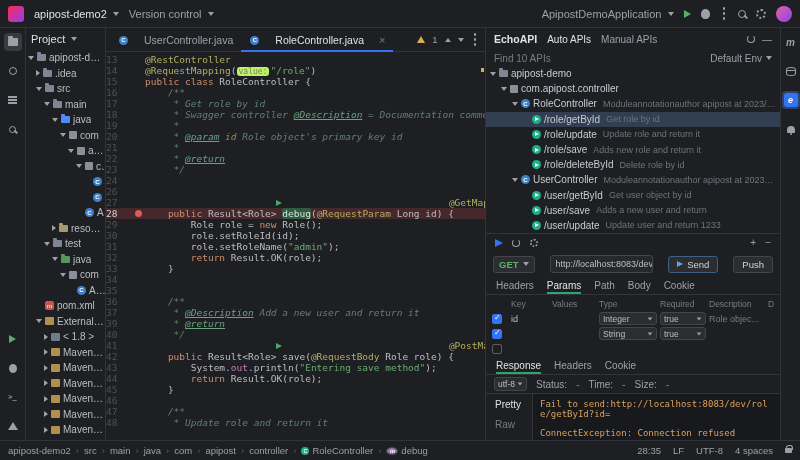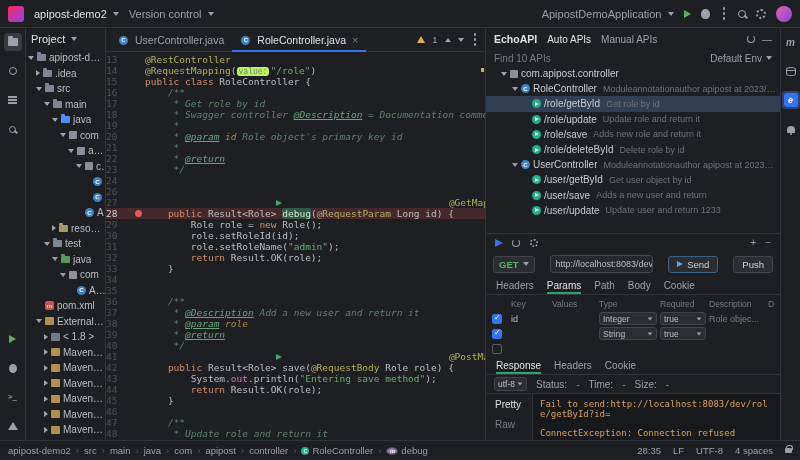--- a/index.html
+++ b/index.html
@@ -73,21 +73,21 @@
   .ic-maven::before{content:"m";}
   .ic-lib{background:#b08f4f;width:9px;height:8px;}
   .ic-jdk{background:#6f7a8a;width:9px;height:8px;}
   .ic-api{background:#1fae8a;border-radius:50%;width:9px;height:9px;}
   .ic-api::before{content:"";width:0;height:0;border-top:2.5px solid transparent;border-bottom:2.5px solid transparent;border-left:4px solid #fff;margin-left:1px;}
   .tlabel{overflow:hidden;text-overflow:ellipsis;color:#bcbec4;}
 
   
   .editor{flex:1;min-width:0;display:flex;flex-direction:column;border-right:1px solid #313438;position:relative;}
   .tabbar{height:24px;flex:none;display:flex;align-items:center;border-bottom:1px solid #313438;padding:0 6px 0 4px;}
-  .etab{height:24px;display:flex;align-items:center;gap:4px;padding:0 8px;color:#9da0a8;font-size:10.5px;white-space:nowrap;}
+  .etab{height:24px;display:flex;align-items:center;gap:13px;padding:0 8px;color:#9da0a8;font-size:10.5px;white-space:nowrap;}
   .etab.active{color:#dfe1e5;box-shadow:inset 0 -2px 0 #3574f0;}
   .etab .close{color:#787c82;font-size:11px;margin-left:2px;}
   .tab-right{margin-left:auto;display:flex;align-items:center;gap:7px;}
   .warn-tri{width:0;height:0;border-left:4px solid transparent;border-right:4px solid transparent;border-bottom:7px solid #d6ae58;display:inline-block;}
   .warn-num{color:#9da0a8;font-size:9.5px;}
   .chev-up{width:0;height:0;border-left:3px solid transparent;border-right:3px solid transparent;border-bottom:4px solid #9da0a8;display:inline-block;}
   .codearea{flex:1;overflow:hidden;font-family:"DejaVu Sans Mono",monospace;font-size:9.5px;line-height:11px;padding-top:2px;position:relative;}
   .cl{display:flex;height:11px;white-space:pre;}
   .cl.hl{background:#45282c;}
   .lnum{width:26px;flex:none;color:#4e5157;padding-right:3px;}
@@ -405,21 +405,20 @@
           <div class="cl hl"><span class="lnum">28</span><span class="gicon bp"></span><span class="ctext"><span class="tk-kw">    public </span><span class="tk-def">Result&lt;Role&gt; </span><span class="tk-mark">debug</span><span class="tk-def">(</span><span class="tk-ann">@RequestParam</span><span class="tk-def"> Long id) {</span></span></div>
           <div class="cl"><span class="lnum">29</span><span class="gicon"></span><span class="ctext"><span class="tk-def">        Role role = </span><span class="tk-kw">new</span><span class="tk-def"> Role();</span></span></div>
           <div class="cl"><span class="lnum">30</span><span class="gicon"></span><span class="ctext"><span class="tk-def">        role.setRoleId(id);</span></span></div>
           <div class="cl"><span class="lnum">31</span><span class="gicon"></span><span class="ctext"><span class="tk-def">        role.setRoleName(</span><span class="tk-str">"admin"</span><span class="tk-def">);</span></span></div>
           <div class="cl"><span class="lnum">32</span><span class="gicon"></span><span class="ctext"><span class="tk-kw">        return</span><span class="tk-def"> Result.OK(role);</span></span></div>
           <div class="cl"><span class="lnum">33</span><span class="gicon"></span><span class="ctext"><span class="tk-def">    }</span></span></div>
           <div class="cl"><span class="lnum">34</span><span class="gicon"></span><span class="ctext"></span></div>
           <div class="cl"><span class="lnum">35</span><span class="gicon"></span><span class="ctext"></span></div>
           <div class="cl"><span class="lnum">36</span><span class="gicon"></span><span class="ctext"><span class="tk-cmt">    /**</span></span></div>
           <div class="cl"><span class="lnum">37</span><span class="gicon"></span><span class="ctext"><span class="tk-cmt">     * </span><span class="tk-tag">@Description</span><span class="tk-cmt"> Add a new user and return it</span></span></div>
-          <div class="cl"><span class="lnum">38</span><span class="gicon"></span><span class="ctext"><span class="tk-cmt">     * </span><span class="tk-tag">@param</span><span class="tk-prm"> role</span></span></div>
           <div class="cl"><span class="lnum">39</span><span class="gicon"></span><span class="ctext"><span class="tk-cmt">     * </span><span class="tk-tag">@return</span></span></div>
           <div class="cl"><span class="lnum">40</span><span class="gicon"></span><span class="ctext"><span class="tk-cmt">     */</span></span></div>
           <div class="cl"><span class="lnum">41</span><span class="gicon api"></span><span class="ctext"><span class="tk-ann">    @PostMapping</span></span></div>
           <div class="cl"><span class="lnum">42</span><span class="gicon"></span><span class="ctext"><span class="tk-kw">    public </span><span class="tk-def">Result&lt;Role&gt; save(</span><span class="tk-ann">@RequestBody</span><span class="tk-def"> Role role) {</span></span></div>
           <div class="cl"><span class="lnum">43</span><span class="gicon"></span><span class="ctext"><span class="tk-def">        System.</span><span class="tk-fld">out</span><span class="tk-def">.println(</span><span class="tk-str">"Entering save method"</span><span class="tk-def">);</span></span></div>
           <div class="cl"><span class="lnum">44</span><span class="gicon"></span><span class="ctext"><span class="tk-kw">        return</span><span class="tk-def"> Result.OK(role);</span></span></div>
           <div class="cl"><span class="lnum">45</span><span class="gicon"></span><span class="ctext"><span class="tk-def">    }</span></span></div>
           <div class="cl"><span class="lnum">46</span><span class="gicon"></span><span class="ctext"></span></div>
           <div class="cl"><span class="lnum">47</span><span class="gicon"></span><span class="ctext"><span class="tk-cmt">    /**</span></span></div>
           <div class="cl"><span class="lnum">48</span><span class="gicon"></span><span class="ctext"><span class="tk-cmt">     * Update role and return it</span></span></div>
@@ -442,20 +441,25 @@
         </span>
       </div>
       <div class="api-sub">
         <span>Find 10 APIs</span>
         <span class="env">
           <span>Default Env</span>
           <i class="chev"></i>
         </span>
       </div>
       <div class="api-tree" id="atree">
+          <div class="arow" style="padding-left: 4px;">
+            <span class="tarrow a-d"></span>
+            <span class="tic ic-folder"></span>
+            <span class="alabel">apipost-demo</span>
+          </div>
           <div class="arow" style="padding-left: 15px;">
             <span class="tarrow a-d"></span>
             <span class="tic ic-package"></span>
             <span class="alabel">com.apipost.controller</span>
           </div>
           <div class="arow" style="padding-left: 26px;">
             <span class="tarrow a-d"></span>
             <span class="tic ic-class"></span>
             <span class="alabel">RoleController</span>
             <span class="adesc">Moduleannotationauthor apipost at 2023/7/3 14:04</span>

